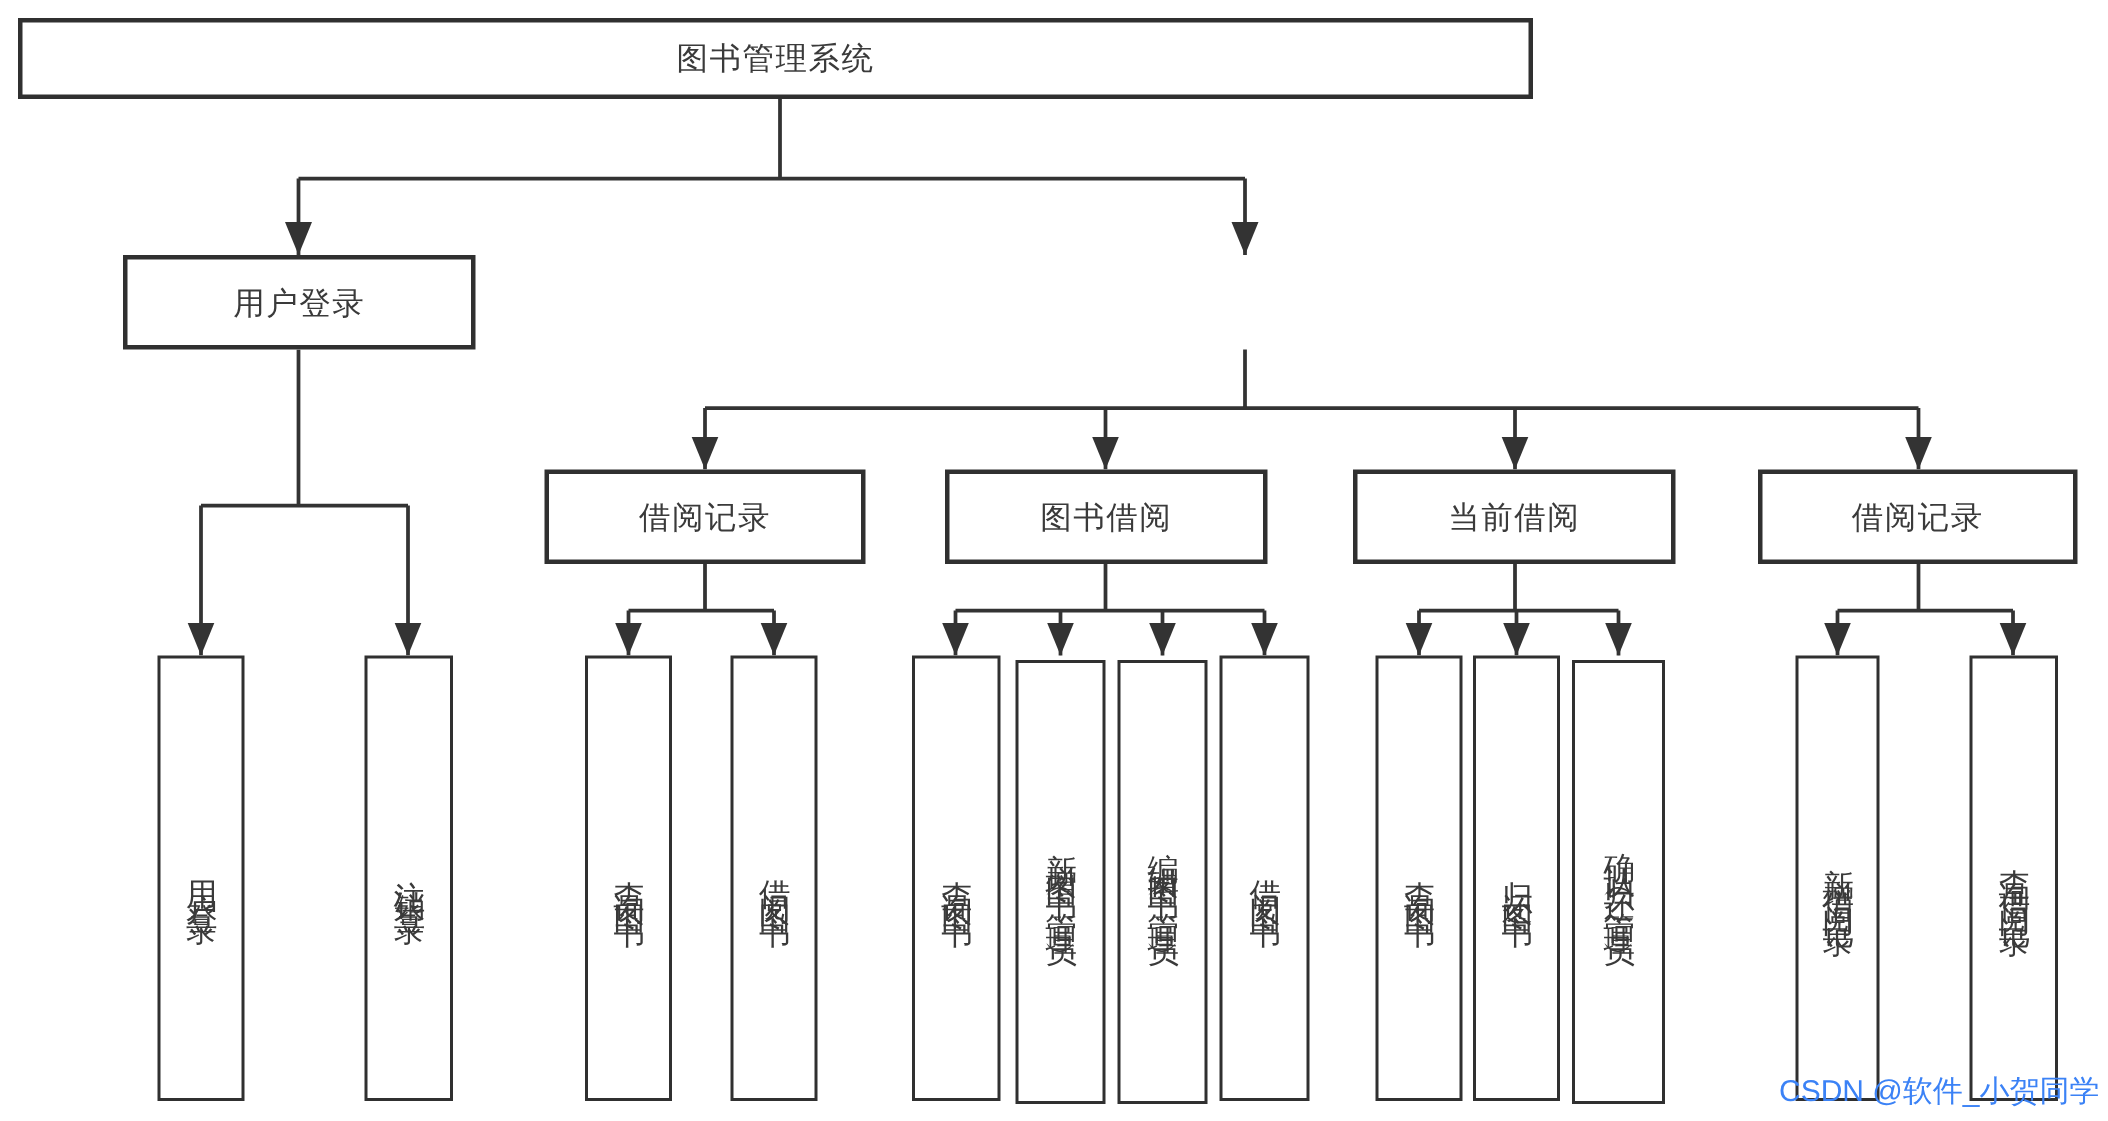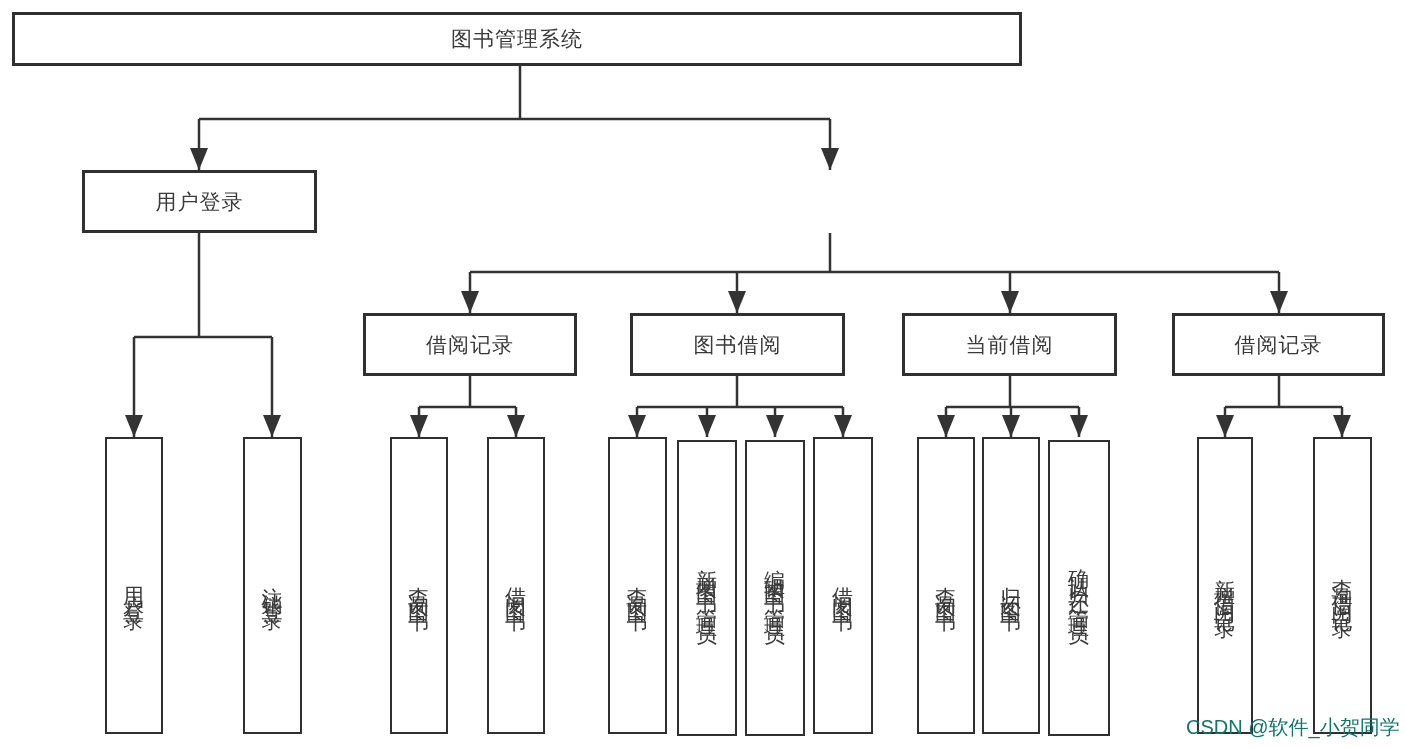--- a/index.html
+++ b/index.html
@@ -47,21 +47,21 @@
     letter-spacing: 8px;
     line-height: 1.1;
     color: #3a3a3a;
   }
   #watermark {
     position: absolute;
     left: 1186px;
     top: 714px;
     width: 215px;
     font-size: 20px;
-    color: #0f766e;
+    color: #3b82f6;
     white-space: nowrap;
     z-index: 2;
   }
 </style>
 </head>
 <body>
 
 <div id="stage">
 
   <svg id="connectors" width="1405" height="747" viewBox="0 0 1405 747">

